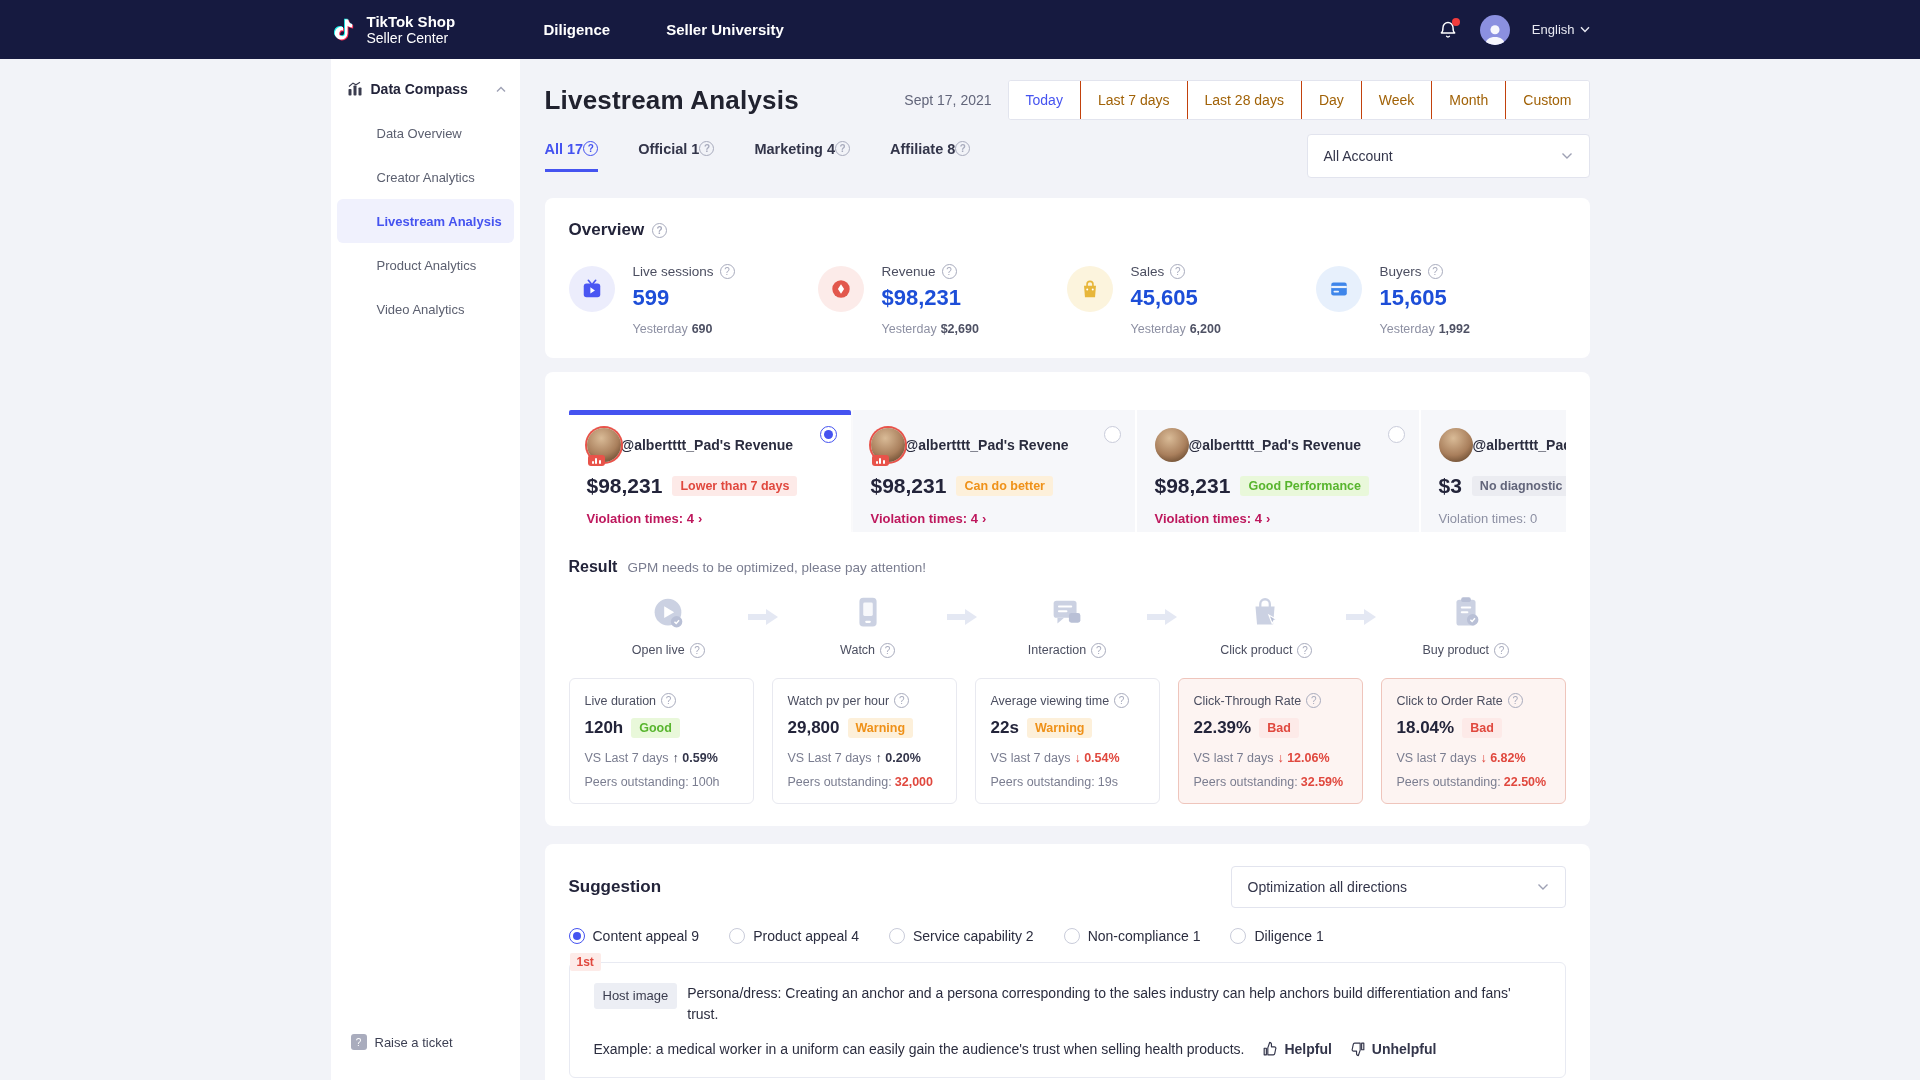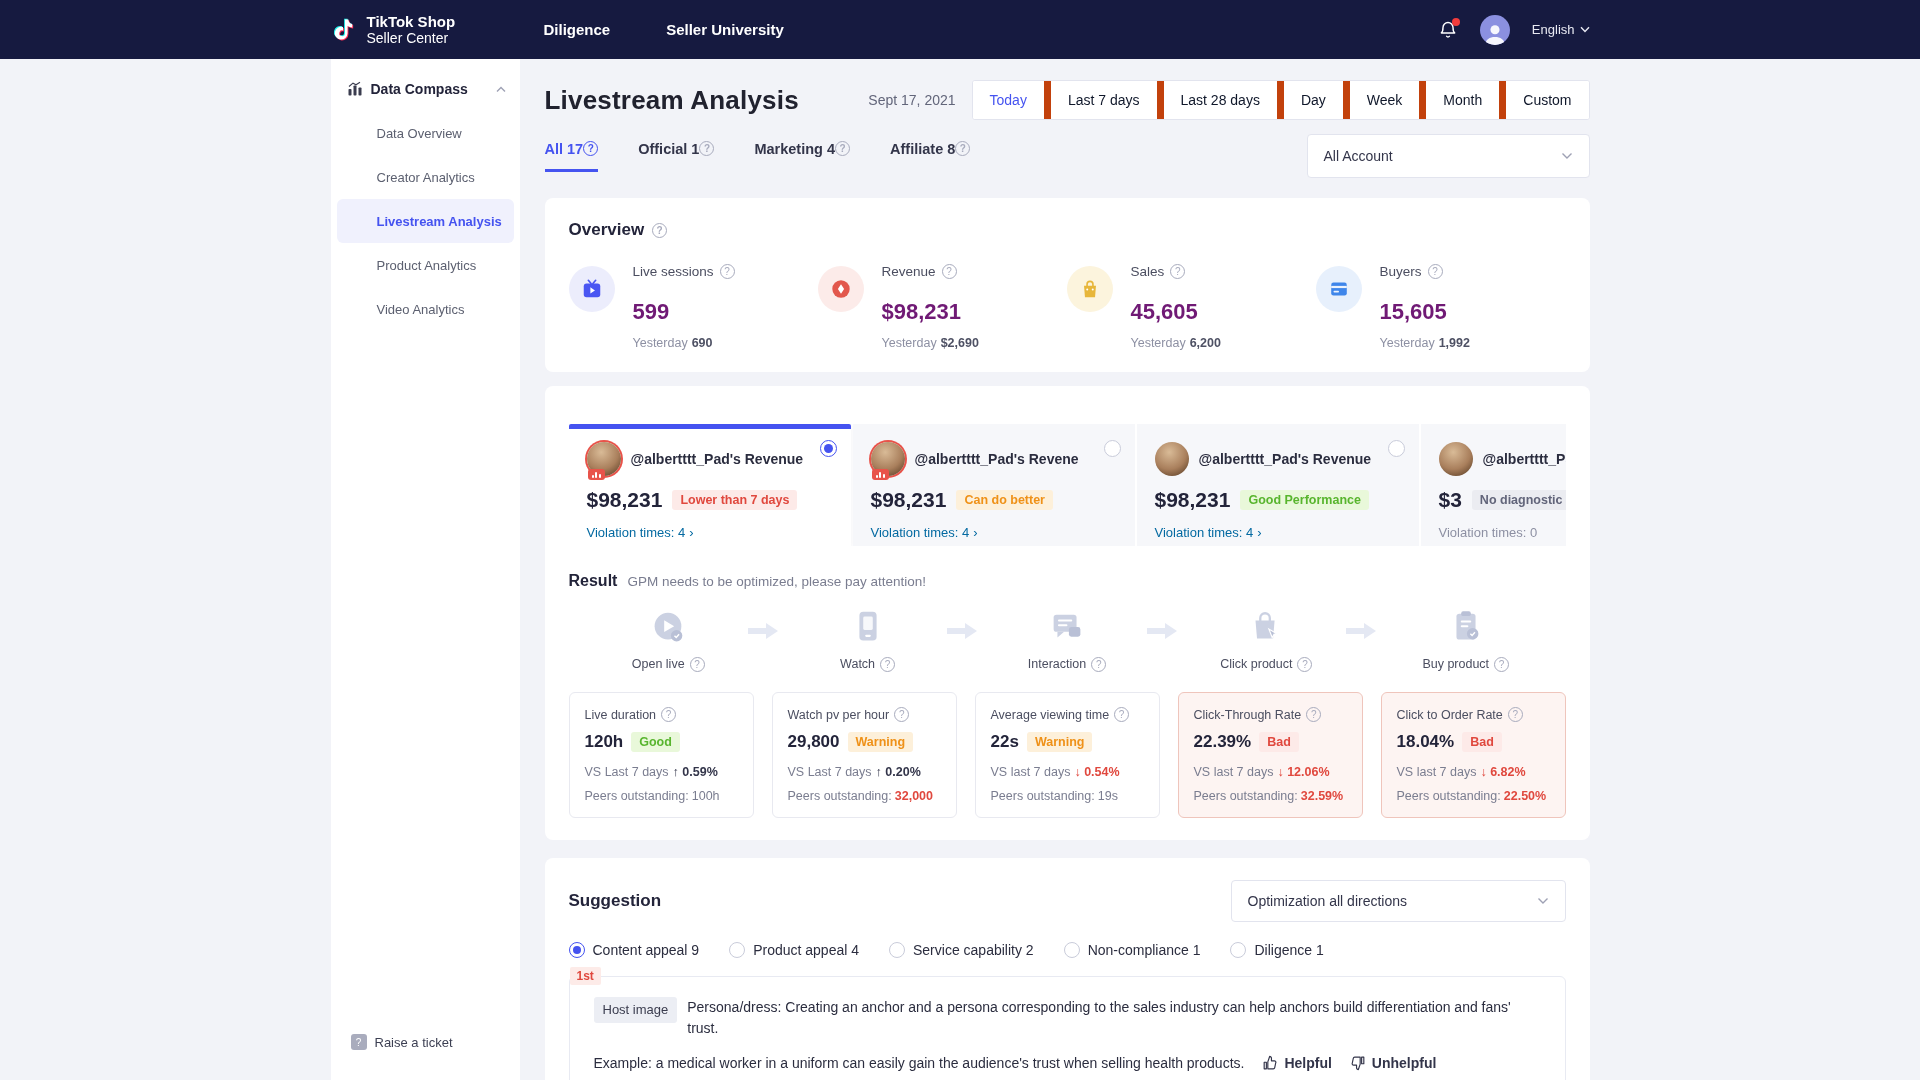--- a/index.html
+++ b/index.html
@@ -34,21 +34,21 @@
   .side-item.active { background:#f0f1fd; color:#4553f0; font-weight:700; }
   .raise-ticket { position:absolute; left:20px; bottom:30px; display:flex; align-items:center; gap:8px; font-size:13px; color:#3c3f52; cursor:pointer; }
   .q-square { width:16px; height:16px; border-radius:3px; background:#a9acbd; color:#fff; font-size:10px; display:inline-flex; align-items:center; justify-content:center; }
   .q-square::after { content:"?"; }
 
   
   .page-header { margin-top:21px; display:flex; align-items:center; }
   .page-title { font-size:26px; font-weight:700; color:#21222f; letter-spacing:.2px; }
   .date-label { margin-left:auto; font-size:14px; color:#62657a; margin-right:16px; }
   .seg-group { display:flex; background:#fff; border:1px solid #e2e4ee; border-radius:3px; overflow:hidden; }
-  .seg-btn { padding:0 17px; height:38px; display:flex; align-items:center; font-size:14px; color:#0f172a; border-left:7px solid #c2410c; cursor:pointer; background:#fff; }
+  .seg-btn { padding:0 17px; height:38px; display:flex; align-items:center; font-size:14px; color:#a16207; border-left:1px solid #c2410c; cursor:pointer; background:#fff; }
   .seg-btn:first-child { border-left:none; }
   .seg-btn.active { color:#4553f0; }
 
   
   .tabs-row { margin-top:14px; display:flex; align-items:center; }
   .tabs { display:flex; gap:40px; }
   .tab { display:flex; align-items:center; gap:0; font-size:14.5px; font-weight:700; color:#33354a; padding-bottom:12px; border-bottom:3px solid transparent; cursor:pointer; }
   .tab.active { color:#4553f0; border-bottom-color:#4553f0; }
   .select-box { margin-left:auto; width:283px; height:44px; background:#fff; border:1px solid #e2e4ee; border-radius:4px; display:flex; align-items:center; padding:0 16px; font-size:14px; color:#33354a; cursor:pointer; }
   .select-box .chev { margin-left:auto; }
@@ -60,53 +60,53 @@
   .qicon { width:15px; height:15px; border-radius:50%; border:1px solid #a8abbd; color:#a8abbd; font-size:10px; display:inline-flex; align-items:center; justify-content:center; flex-shrink:0; }
   .qicon::after { content:"?"; }
   .qicon.blue { border-color:#4553f0; color:#4553f0; }
 
   
   .overview { margin-top:20px; }
   .stats-row { margin-top:24px; display:flex; }
   .stat-col { width:249px; display:flex; gap:18px; }
   .stat-icon { width:46px; height:46px; border-radius:50%; display:flex; align-items:center; justify-content:center; flex-shrink:0; margin-top:2px; }
   .stat-label { font-size:13.5px; color:#4b4e60; display:flex; align-items:center; gap:6px; }
-  .stat-value { margin-top:20px; font-size:22px; font-weight:700; color:#701a75; }
+  .stat-value { margin-top:6px; font-size:22px; font-weight:700; color:#1d4ed8; }
   .stat-yday { margin-top:11px; font-size:12.5px; color:#8d90a3; }
   .stat-yday b { color:#4e5164; font-weight:700; margin-left:4px; }
 
   
   .diagnosis { margin-top:14px; }
   .diag-header { display:flex; align-items:center; }
   .pager { margin-left:auto; display:flex; gap:8px; }
   .pager-btn { width:26px; height:26px; border:1px solid #e2e4ee; border-radius:4px; background:#fff; display:flex; align-items:center; justify-content:center; color:#c9ccda; cursor:pointer; }
   .pager-btn.on { color:#4e5164; border-color:#d5d7e3; }
   .diag-row { margin-top:16px; width:997px; display:flex; overflow:hidden; }
   .diag-card { width:282px; flex-shrink:0; background:#f6f7fa; padding:18px 18px 14px; position:relative; height:122px; }
   .diag-card + .diag-card { margin-left:2px; }
   .diag-card.selected { background:#fff; box-shadow:0 1px 6px rgba(40,45,80,.07); }
   .diag-card.selected::before { content:""; position:absolute; top:0; left:0; right:0; height:5px; background:#4553f0; border-radius:2px 2px 0 0; }
-  .diag-top { display:flex; align-items:center; gap:10px; }
+  .diag-top { display:flex; align-items:center; gap:0; }
   .avatar { width:34px; height:34px; border-radius:50%; background:radial-gradient(circle at 42% 30%, #d9bb97, #a97f5c 55%, #5d4027 92%); flex-shrink:0; position:relative; }
   .diag-card.live .avatar { box-shadow:0 0 0 2px #e8534a; }
   .live-badge { display:none; position:absolute; bottom:-4px; left:1px; width:17px; height:11px; background:#e8534a; border-radius:3px; align-items:flex-end; justify-content:center; gap:1.5px; padding:2px 3px; }
   .diag-card.live .live-badge { display:flex; }
   .live-badge i { display:block; width:2px; background:#fff; border-radius:1px; }
   .handle { font-size:14px; font-weight:700; color:#2b2d3f; white-space:nowrap; overflow:hidden; }
   .radio { width:17px; height:17px; border-radius:50%; border:1px solid #c9ccda; background:#fff; position:absolute; right:14px; top:16px; }
   .radio.checked { border:1.5px solid #4553f0; }
   .radio.checked::after { content:""; position:absolute; inset:3px; border-radius:50%; background:#4553f0; }
   .diag-value-row { margin-top:12px; display:flex; align-items:center; gap:10px; white-space:nowrap; }
   .diag-value { font-size:21px; font-weight:700; color:#23243a; }
   .badge { font-size:12.5px; font-weight:700; padding:3px 8px; border-radius:3px; white-space:nowrap; }
   .badge.bad { color:#e0483e; background:#fdeae8; }
   .badge.warn { color:#ef9118; background:#fdf0da; }
   .badge.good { color:#58b52e; background:#e9f8da; }
   .badge.neutral { color:#62657a; background:#ebecf1; }
-  .violation { margin-top:13px; font-size:13px; font-weight:400; color:#0369a1; cursor:pointer; white-space:nowrap; }
+  .violation { margin-top:13px; font-size:13px; font-weight:700; color:#be185d; cursor:pointer; white-space:nowrap; }
   .violation.muted { color:#8d90a3; font-weight:400; cursor:default; }
   .violation .arr { font-size:13px; margin-left:4px; }
 
   
   .result-head { margin-top:26px; display:flex; align-items:baseline; gap:10px; }
   .result-title { font-size:16px; font-weight:700; color:#23243a; }
   .result-msg { font-size:13.5px; color:#7a7d90; }
   .funnel { margin-top:18px; display:flex; position:relative; }
   .funnel-step { width:199.4px; text-align:center; position:relative; }
   .funnel-label { font-size:12.5px; color:#4b4e60; display:inline-flex; align-items:center; gap:5px; }

